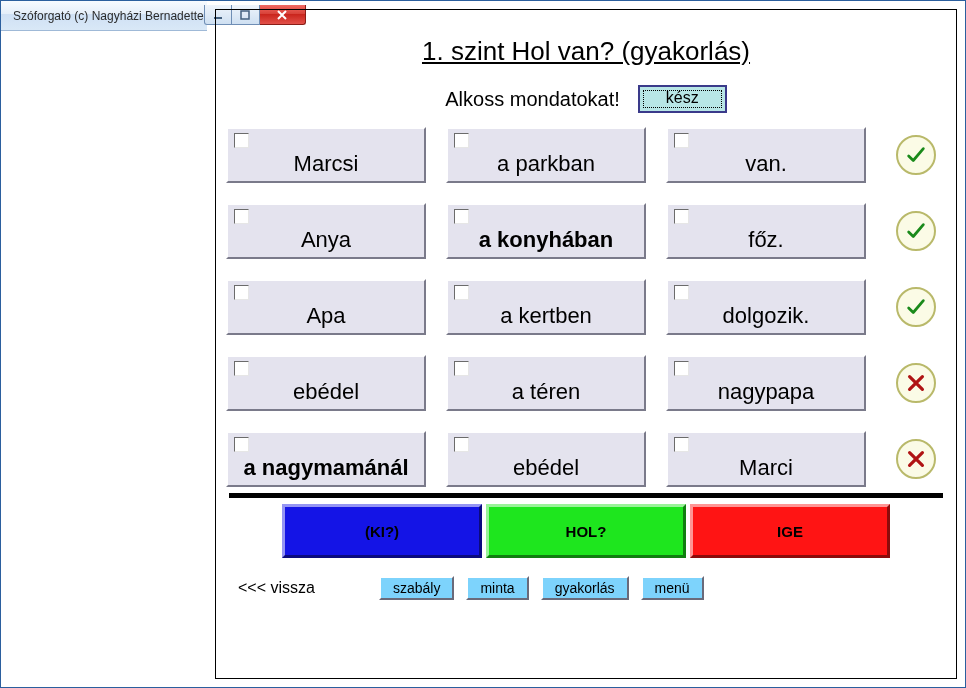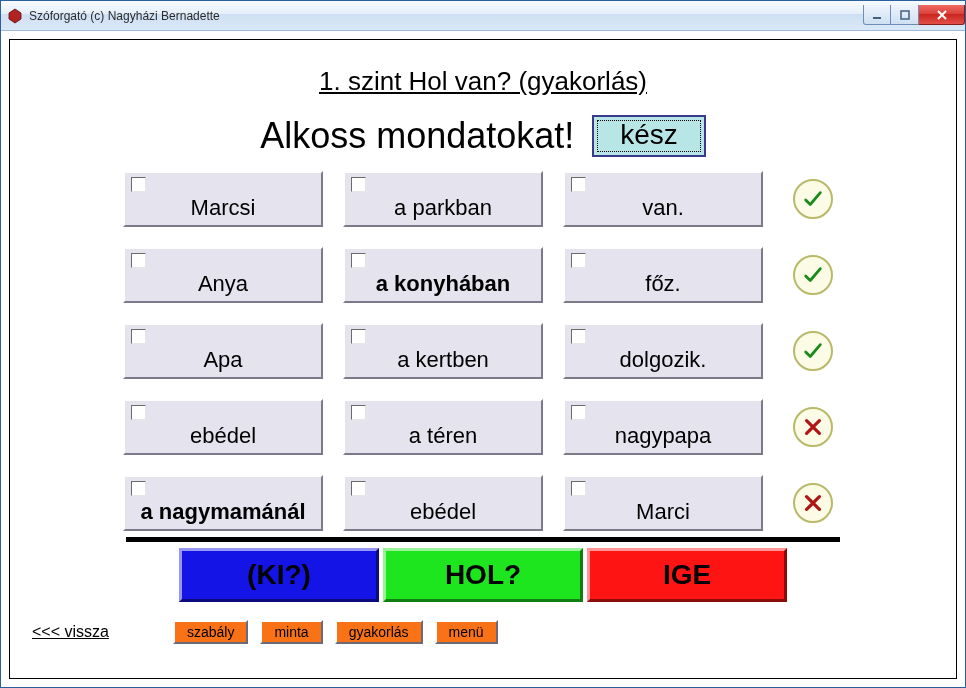--- a/index.html
+++ b/index.html
@@ -8,21 +8,21 @@
     font-family: "Comic Sans MS", "Comic Sans", cursive, sans-serif;
     background: #fff;
     user-select: none;
   }
   .window {
     width: 966px;
     height: 688px;
     border: 1px solid #2b5f9e;
     background: #fff;
     display: flex;
-    flex-direction: column;
+    flex-direction: row;
     box-shadow: 0 0 0 1px rgba(0,0,0,0.05);
   }
   .titlebar {
     height: 30px;
     background: linear-gradient(to bottom, #f7fbff 0%, #e4eef9 45%, #cfe0f4 46%, #d9e8f7 100%);
     border-bottom: 1px solid #9fb9d7;
     display: flex;
     align-items: center;
     padding: 0 0 0 6px;
     font-family: "Segoe UI", Tahoma, sans-serif;
@@ -77,25 +77,25 @@
   }
 
   .subrow {
     display: flex;
     align-items: center;
     justify-content: center;
     gap: 18px;
     margin-bottom: 14px;
   }
   .subtitle {
-    font-size: 36px;
+    font-size: 20px;
     font-weight: normal;
   }
   .done-btn {
-    font-size: 28px;
+    font-size: 16px;
     background: #b8e6e6;
     border: 2px solid #3a3a8a;
     outline: 1px dotted #000;
     outline-offset: -6px;
     padding: 2px 26px 4px 26px;
     font-family: inherit;
     cursor: pointer;
   }
 
   .grid {
@@ -152,48 +152,47 @@
 
   .cat-row {
     display: flex;
     gap: 4px;
     justify-content: center;
     margin-bottom: 18px;
   }
   .cat {
     width: 200px; height: 54px;
     display: flex; align-items: center; justify-content: center;
-    font-size: 28px;
+    font-size: 15px;
     font-weight: bold;
     border-top: 3px solid rgba(255,255,255,0.55);
     border-left: 3px solid rgba(255,255,255,0.55);
     border-right: 3px solid rgba(0,0,0,0.45);
     border-bottom: 3px solid rgba(0,0,0,0.45);
   }
   .cat.blue  { background: #1414e6; color: #000; }
   .cat.green { background: #1ee61e; color: #000; }
   .cat.red   { background: #ff1414; color: #000; }
 
   .bottom {
     display: flex;
     align-items: center;
     gap: 14px;
     padding-left: 12px;
     font-family: inherit;
   }
   .back-link {
     font-size: 16px;
     margin-right: 50px;
-    text-decoration: underline;
   }
   .small-btn {
     font-family: "Segoe UI", Tahoma, sans-serif;
     font-size: 14px;
     padding: 2px 12px;
-    background: #f97316;
+    background: #7dd3fc;
     border-top: 2px solid #fff;
     border-left: 2px solid #fff;
     border-right: 2px solid #6a6a7a;
     border-bottom: 2px solid #6a6a7a;
     cursor: pointer;
   }
 </style>
 </head>
 <body>
 

